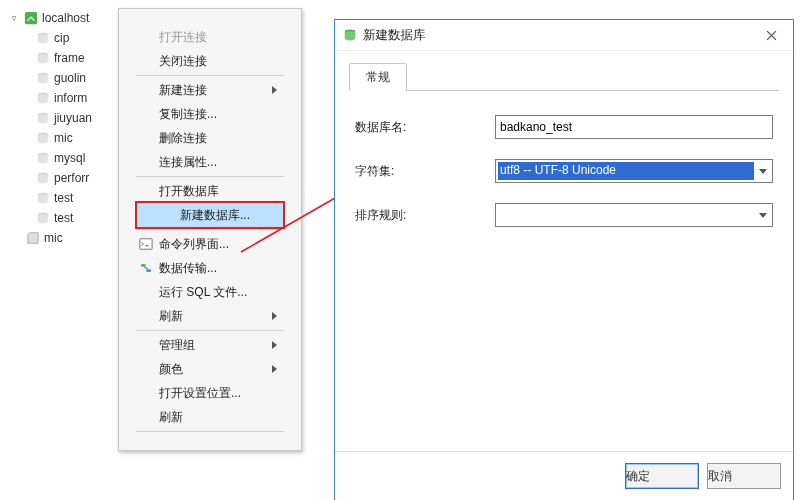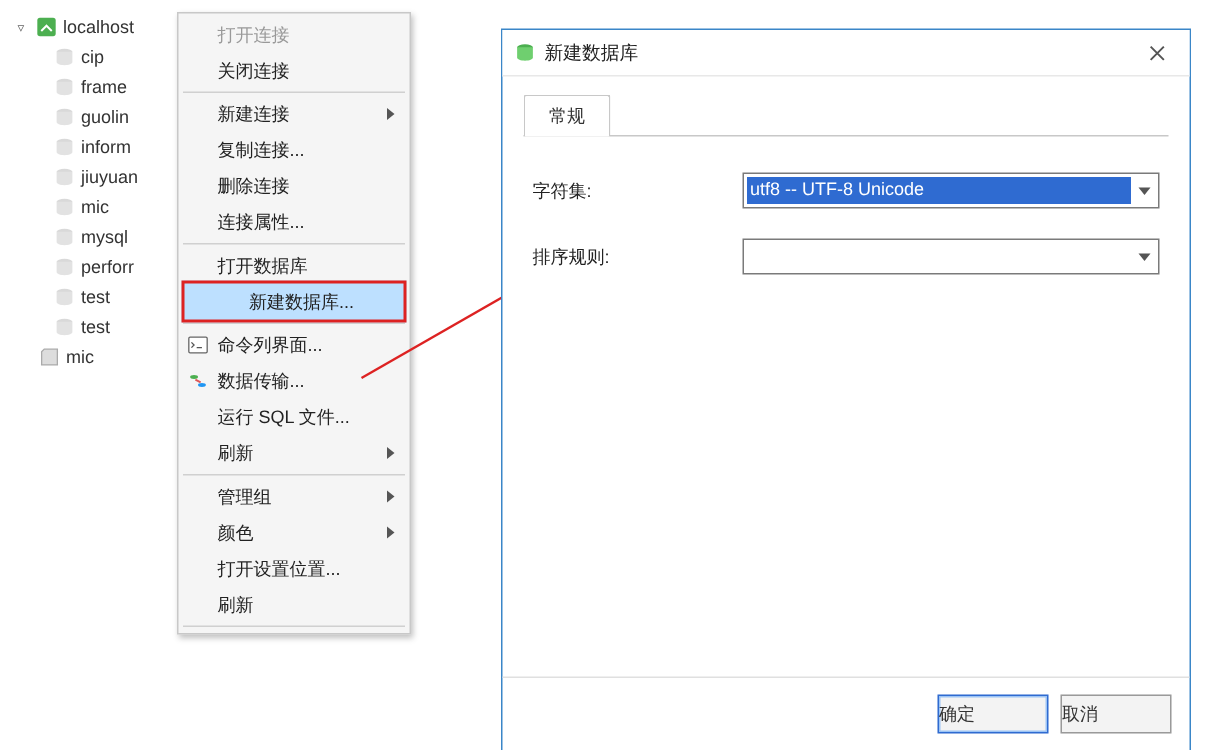--- a/index.html
+++ b/index.html
@@ -8,21 +8,21 @@
   
   .tree { position:absolute; left:8px; top:8px; width:310px; }
   .tree-row { display:flex; align-items:center; height:20px; gap:4px; padding-left:0; }
   .tree-row.child { padding-left:28px; }
   .toggle { width:12px; height:12px; display:flex; align-items:center; justify-content:center; color:#666; font-size:9px; }
   .conn-icon { width:14px; height:14px; }
   .db-icon { width:14px; height:14px; opacity:.55; }
   .mic-icon { width:14px; height:14px; }
 
   
-  .ctx { position:absolute; left:118px; top:8px; width:150px; background:#f5f5f5; border:1px solid #c8c8c8; box-shadow:1px 2px 4px rgba(0,0,0,.25); padding:2px; }
+  .ctx { position:absolute; left:118px; top:8px; width:150px; background:#f5f5f5; border:1px solid #c8c8c8; box-shadow:1px 2px 4px rgba(0,0,0,.25); padding:16px; }
   .ctx-row { display:flex; align-items:center; height:24px; padding:0 14px 0 24px; position:relative; color:#222; }
   .ctx-row.hl { background:#bde0ff; border:2px solid #d22; margin:-2px 0;justify-content:center; }
   .ctx-row.sub::after { content:""; position:absolute; right:8px; top:50%; transform:translateY(-50%); border-left:5px solid #555; border-top:4px solid transparent; border-bottom:4px solid transparent; }
   .ctx-sep { height:1px; background:#d0d0d0; margin:2px 1px; }
   .ctx-icon { position:absolute; left:4px; top:50%; transform:translateY(-50%); width:14px; height:14px; }
 
   
   .dlg { position:absolute; left:334px; top:19px; width:458px; height:480px; border:1px solid #3a86c8; background:#fff; display:flex; flex-direction:column; }
   .dlg-title { height:30px; background:#fff; border-bottom:1px solid #e8e8e8; display:flex; align-items:center; padding-left:8px; gap:6px; }
   .dlg-title .txt { font-size:12.5px; color:#222; }
@@ -224,20 +224,24 @@
         </svg>
     </div>
   </div>
   <div class="dlg-body">
     <div class="tabbar">
       <div class="tab"><span>常规</span></div>
     </div>
     <div class="tab-underline"></div>
     <div class="form">
       <div class="form-row">
+        <div class="form-label">数据库名:</div>
+        <input class="form-input" value="badkano_test" style="">
+      </div>
+      <div class="form-row">
         <div class="form-label">字符集:</div>
         <div class="form-select">
           <span class="sel-txt hi">utf8 -- UTF-8 Unicode</span>
           <span class="sel-btn"></span>
         </div>
       </div>
       <div class="form-row">
         <div class="form-label">排序规则:</div>
         <div class="form-select">
           <span class="sel-txt"></span>

